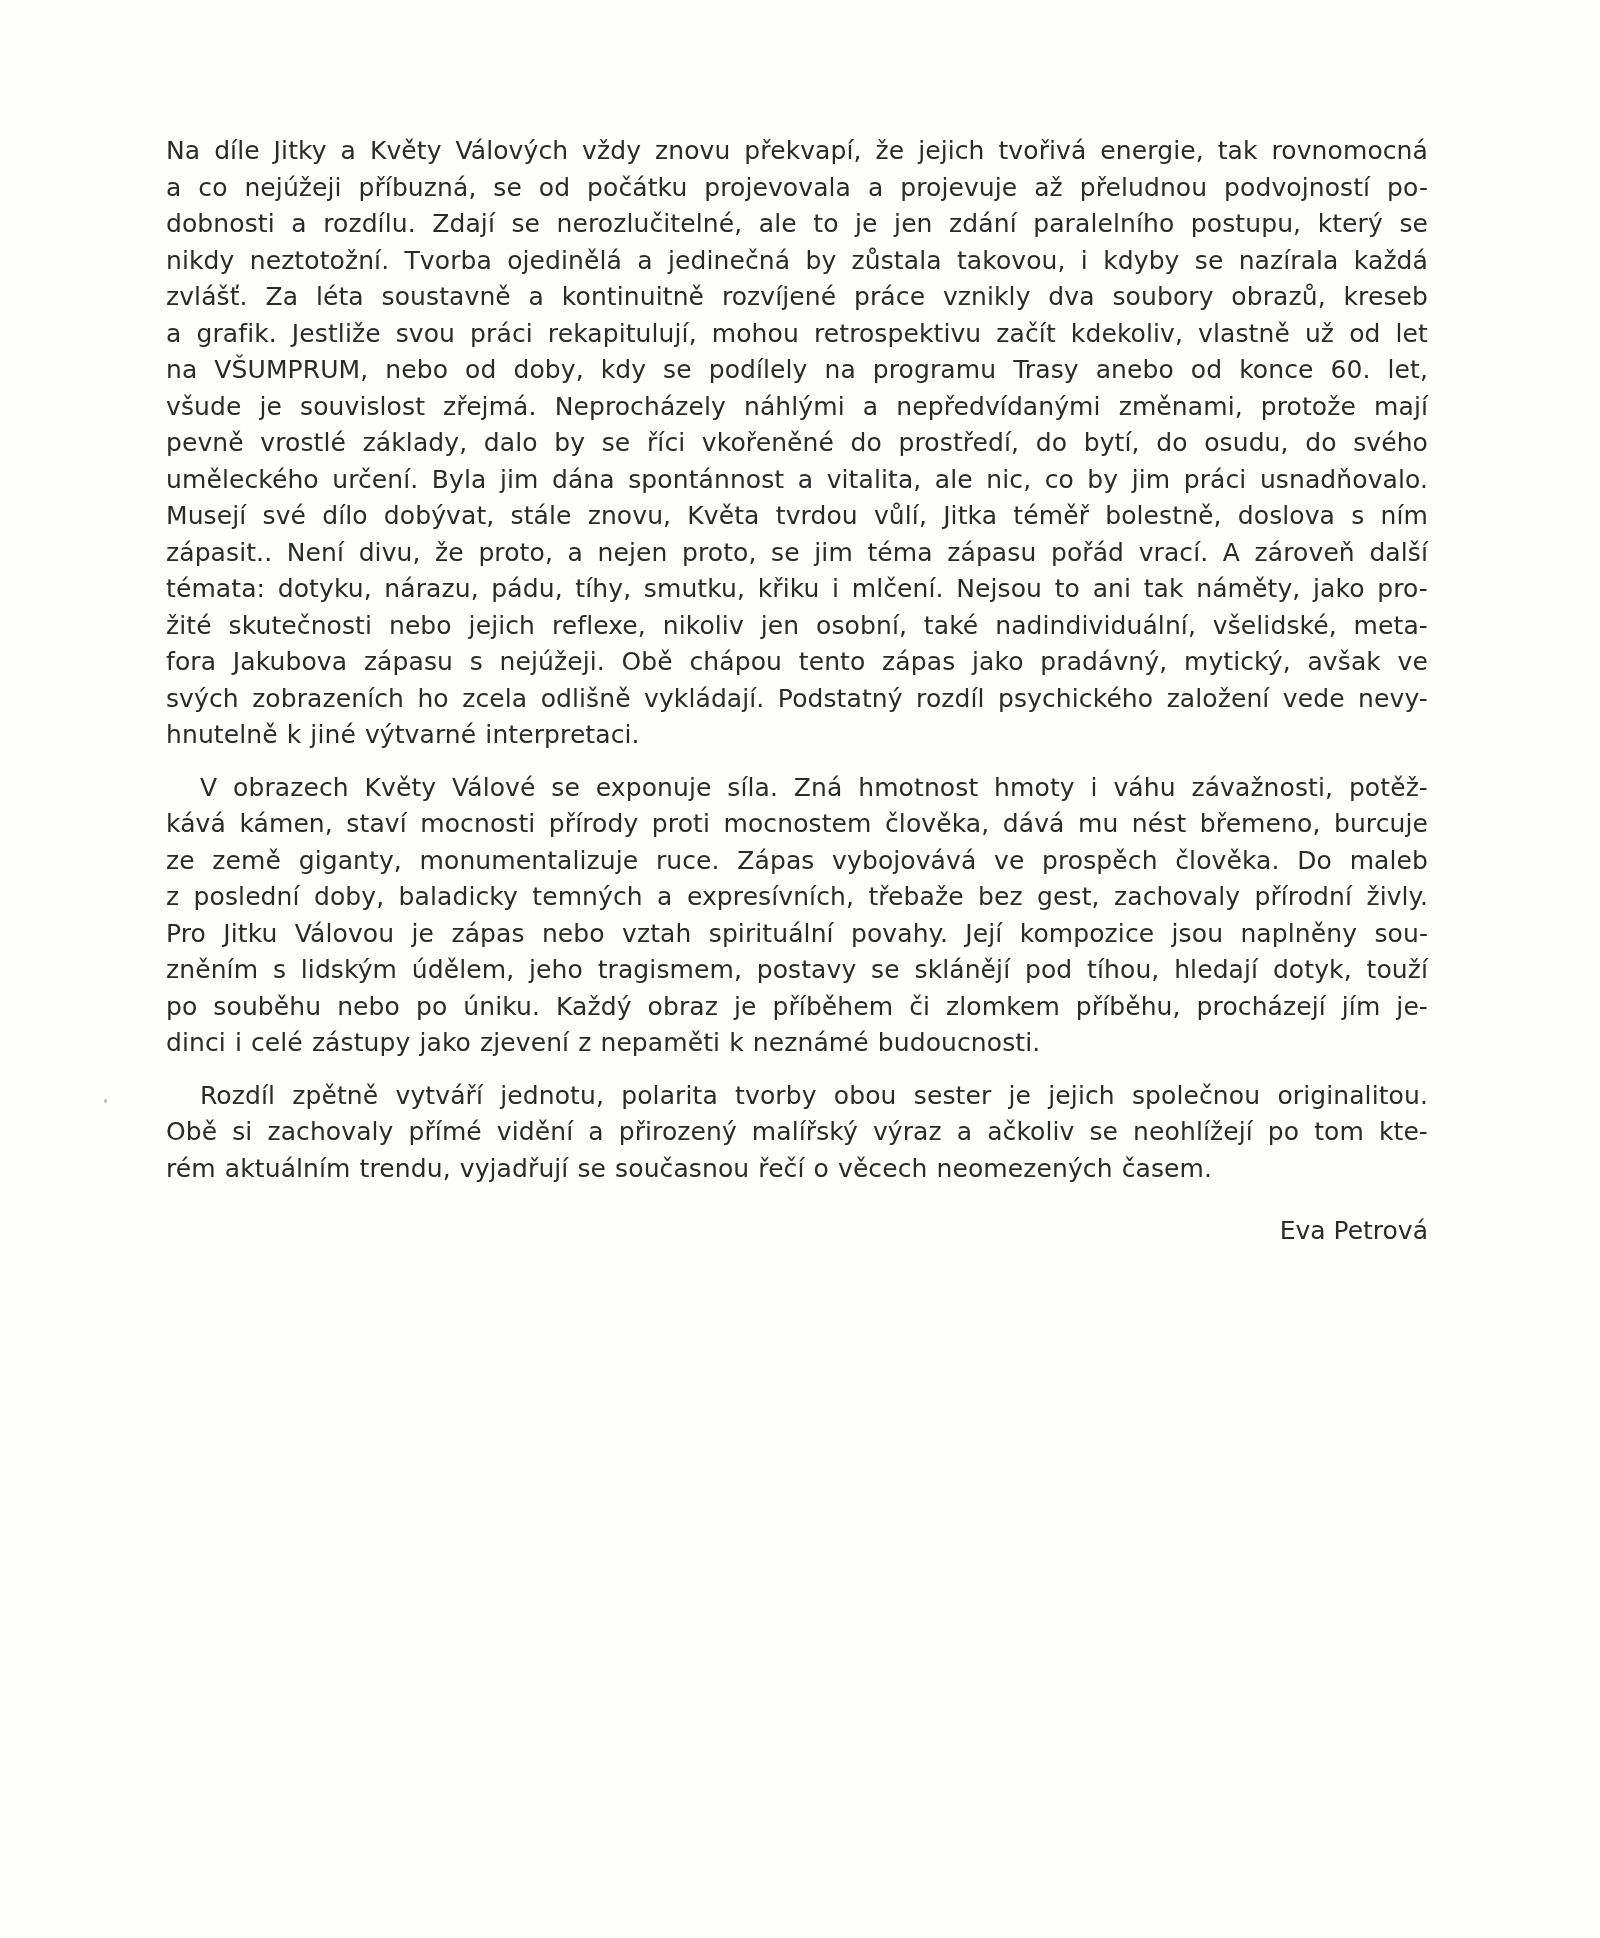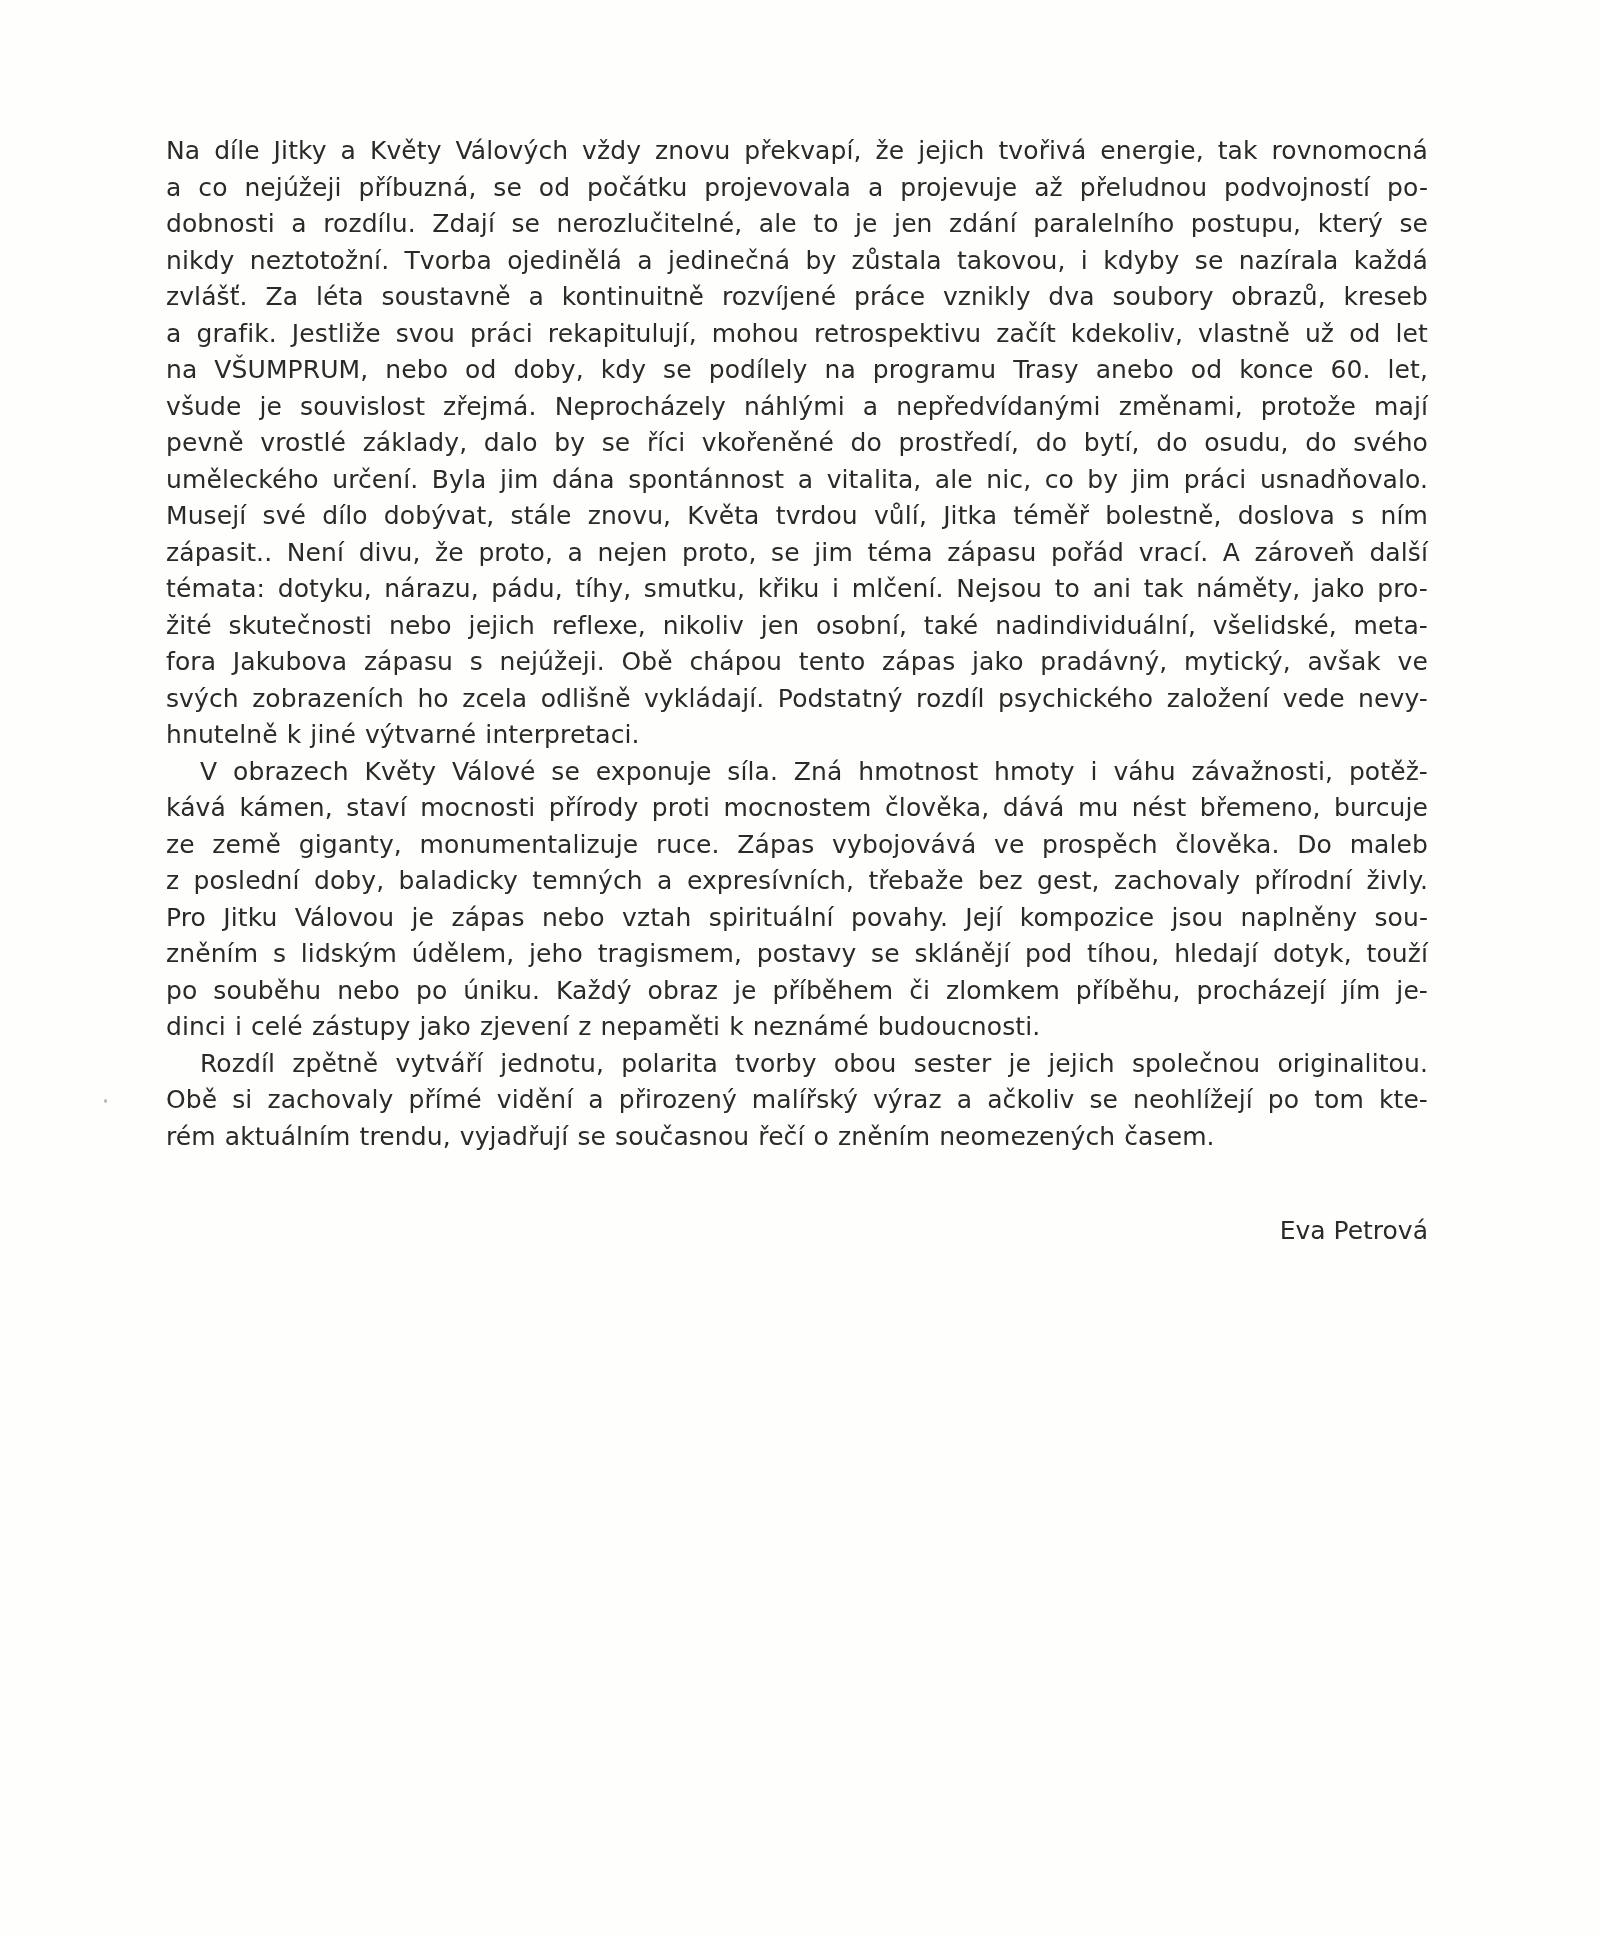--- a/index.html
+++ b/index.html
@@ -30,20 +30,21 @@
       text-align: justify;
       text-align-last: justify;
       letter-spacing: 0.1px;
       word-spacing: 1px;
     }
     .line.last {
       text-align-last: left;
     }
     .line.indent {
       padding-left: 34px;
+      margin-top: 16px;
     }
     .signature {
       position: absolute;
       right: 0;
       top: 1080px;
       font-size: 25px;
       line-height: 36.5px;
       white-space: nowrap;
     }
     .speck {
@@ -88,19 +89,19 @@
     <span class="line">z poslední doby, baladicky temných a expresívních, třebaže bez gest, zachovaly přírodní živly.</span>
     <span class="line">Pro Jitku Válovou je zápas nebo vztah spirituální povahy. Její kompozice jsou naplněny sou-</span>
     <span class="line">zněním s lidským údělem, jeho tragismem, postavy se sklánějí pod tíhou, hledají dotyk, touží</span>
     <span class="line">po souběhu nebo po úniku. Každý obraz je příběhem či zlomkem příběhu, procházejí jím je-</span>
     <span class="line last">dinci i celé zástupy jako zjevení z nepaměti k neznámé budoucnosti.</span>
   </div>
 
   <div>
     <span class="line indent">Rozdíl zpětně vytváří jednotu, polarita tvorby obou sester je jejich společnou originalitou.</span>
     <span class="line">Obě si zachovaly přímé vidění a přirozený malířský výraz a ačkoliv se neohlížejí po tom kte-</span>
-    <span class="line last">rém aktuálním trendu, vyjadřují se současnou řečí o zněním neomezených časem.</span>
+    <span class="line last">rém aktuálním trendu, vyjadřují se současnou řečí o věcech neomezených časem.</span>
   </div>
 
   <div class="signature">Eva Petrová</div>
 </div>
 
 <div class="speck"></div>
 
 </body></html>

